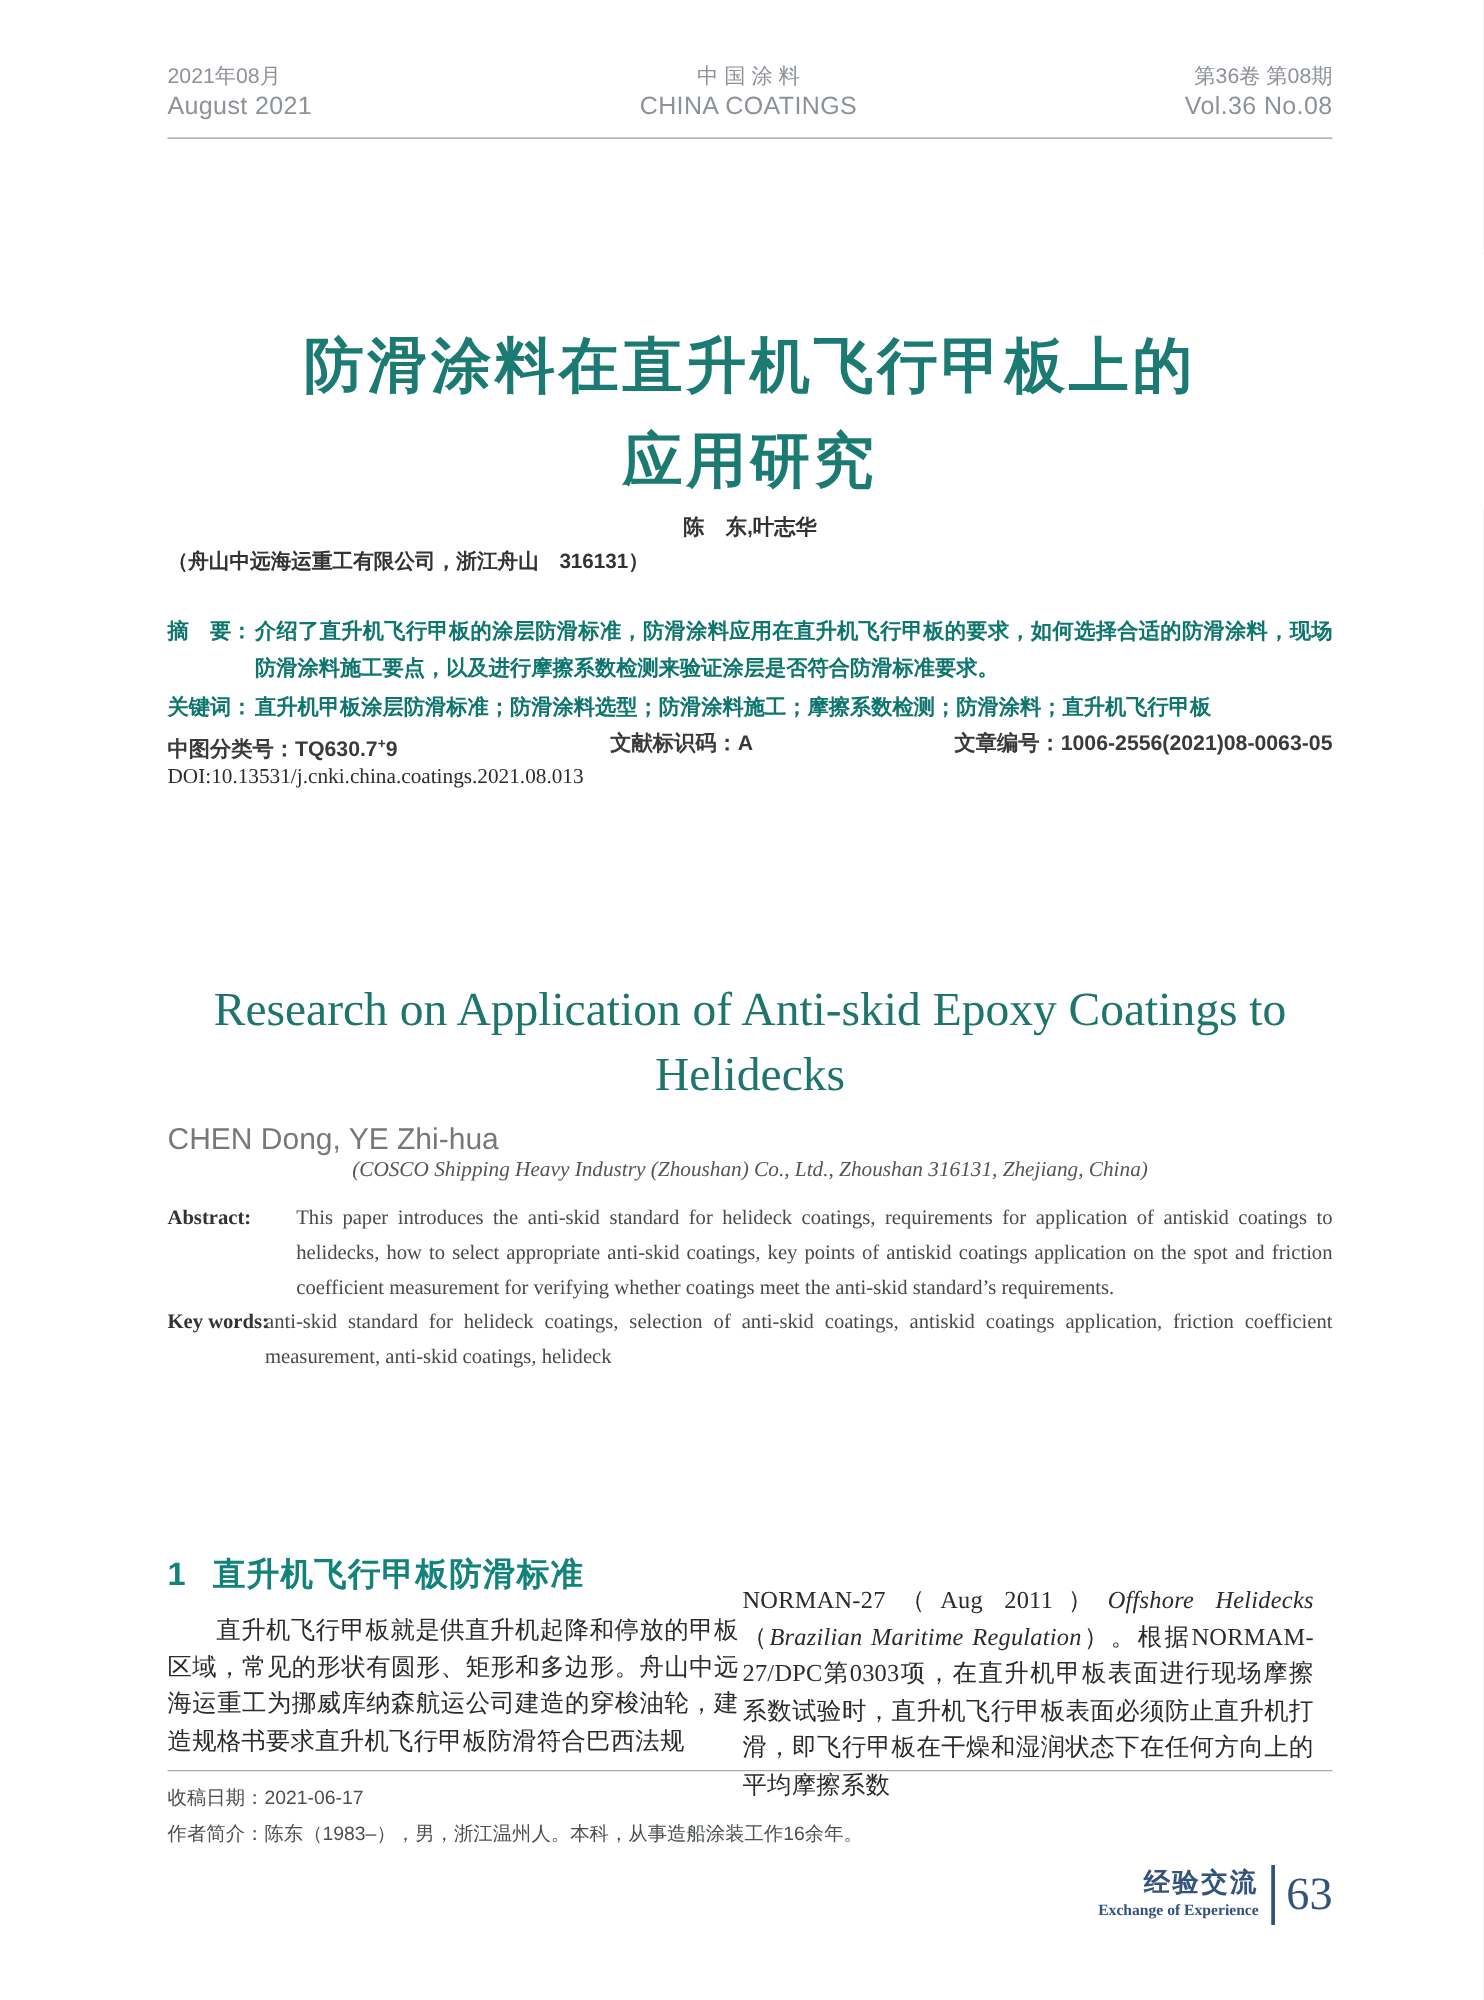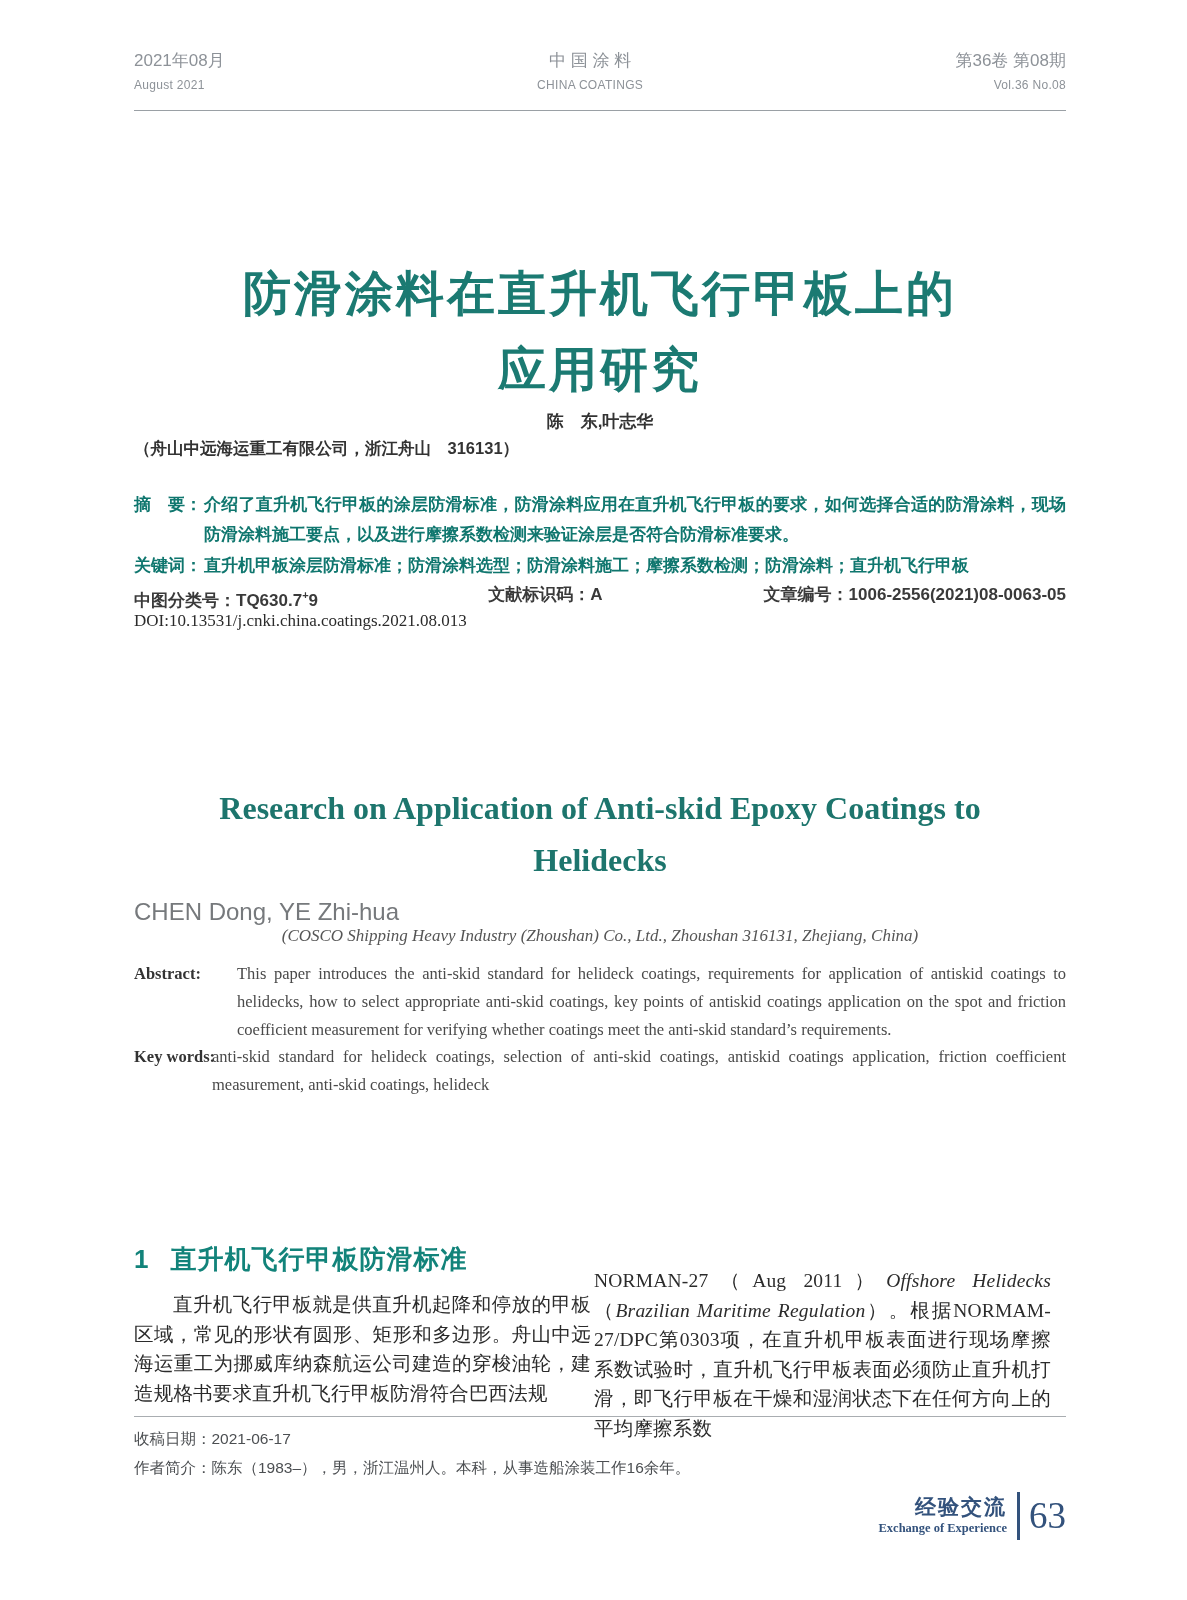--- a/index.html
+++ b/index.html
@@ -11,21 +11,21 @@
     overflow:hidden;
     font-family:"Liberation Sans",sans-serif;
   }
   .content{position:absolute;left:134px;top:0;width:932px;height:1600px;}
 
   
   .jheader{position:absolute;top:48px;left:0;width:100%;display:flex;justify-content:space-between;color:#8d9298;}
   .jheader .cell{line-height:25px;font-size:17px;}
   .jheader .cell.center{text-align:center;}
   .jheader .cell.right{text-align:right;}
-  .jheader .sub{font-size:12px;letter-spacing:.3px;}
+  .jheader .sub{font-size:20px;letter-spacing:.3px;text-align:center;}
   .header-rule{position:absolute;top:110px;left:0;width:100%;height:0;border-top:1.6px solid #9aa0a5;}
 
   
   .cn-title{position:absolute;top:256px;left:0;width:100%;text-align:center;
     color:#1b7a72;font-weight:700;font-size:48px;line-height:76px;letter-spacing:3px;}
   .cn-authors{position:absolute;top:410px;left:0;width:100%;text-align:center;
     font-size:17px;font-weight:700;color:#333;}
   .cn-affil{position:absolute;top:438px;left:0;width:100%;text-align:left;
     font-size:16.5px;font-weight:700;color:#333;}
 
@@ -40,21 +40,21 @@
     font-size:17px;font-weight:600;color:#3a3a3a;line-height:28px;}
   .clc-row .c1{width:38%;}
   .clc-row .c2{width:28%;}
   .clc-row .c3{width:34%;text-align:right;}
   .clc-row sup{font-size:11px;}
   .doi-line{position:absolute;top:611px;left:0;width:100%;
     font-family:"Liberation Serif",serif;font-size:17px;color:#2b2b2b;}
 
   
   .en-title{position:absolute;top:782px;left:0;width:100%;text-align:center;
-    font-family:"Liberation Serif",serif;font-weight:700;font-size:32px;line-height:52px;color:#1d756d;}
+    font-family:"Liberation Serif",serif;font-weight:400;font-size:38px;line-height:52px;color:#1d756d;}
   .en-authors{position:absolute;top:898px;left:0;width:100%;text-align:left;
     font-size:24px;color:#76797c;}
   .en-affil{position:absolute;top:926px;left:0;width:100%;text-align:center;
     font-family:"Liberation Serif",serif;font-style:italic;font-size:17px;color:#555;}
 
   .en-hang{position:relative;font-family:"Liberation Serif",serif;font-size:16.5px;line-height:28px;
     color:#4a4a4a;text-align:justify;}
   .en-hang .lbl{position:absolute;left:0;top:0;font-weight:700;color:#333;}
   .en-abstract{position:absolute;top:960px;left:0;width:100%;}
   .en-abstract .txt{display:block;margin-left:103px;}

